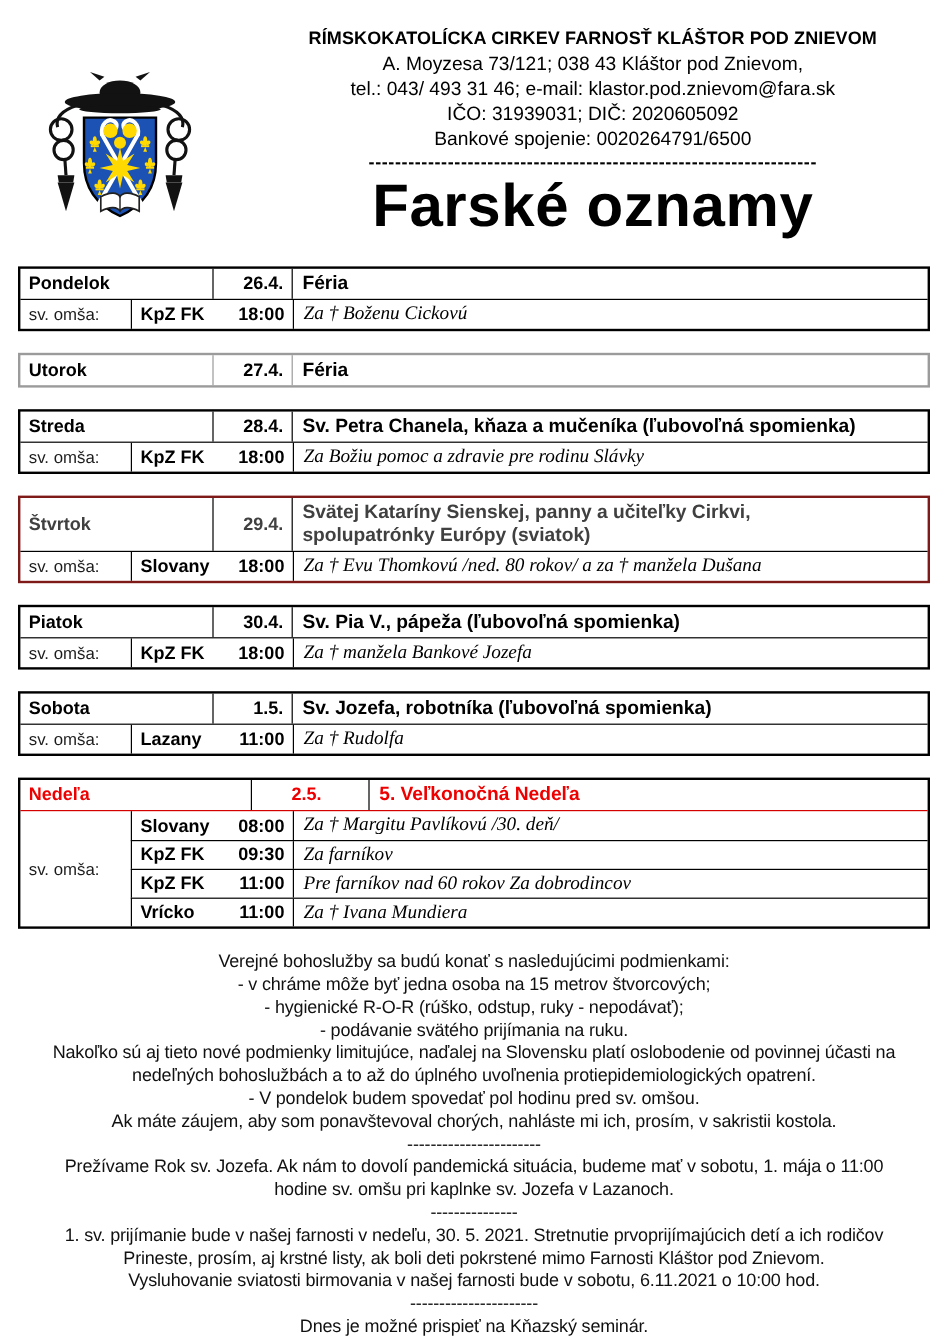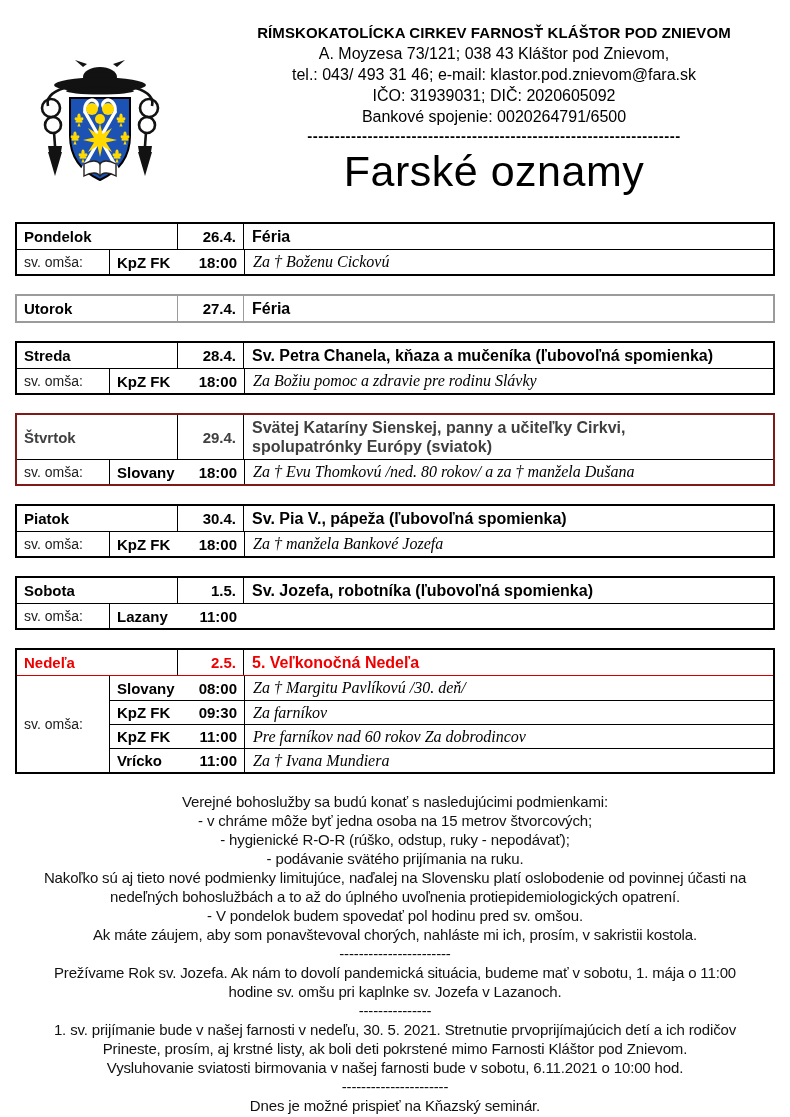--- a/index.html
+++ b/index.html
@@ -9,21 +9,21 @@
     background:#fff; color:#000; overflow:hidden;
     font-family:"Liberation Sans", sans-serif;
   }
   
   header { position:relative; height:222px; }
   .crest { position:absolute; left:34px; top:58px; width:132px; height:150px; }
   .header-text { position:absolute; left:198px; top:22px; width:592px; text-align:center; }
   .h-line   { font-size:16px; line-height:21px; }
   .h-line.b { font-weight:bold; font-size:15px; letter-spacing:.1px; }
   .dashes { font-size:15px; font-weight:bold; line-height:17px; letter-spacing:.5px; white-space:nowrap; overflow:hidden; }
-  h1.doc-title { font-size:43px; font-weight:400; line-height:50px; margin-top:2px; letter-spacing:.5px; }
+  h1.doc-title { font-size:50px; font-weight:700; line-height:50px; margin-top:2px; letter-spacing:.5px; }
 
   
   .sched { padding:0 15px; }
   .block { border:2.5px solid #000; margin-bottom:18px; background:#fff; }
   .day-row { display:grid; grid-template-columns:160px 66px 1fr; align-items:center; min-height:25px; }
   .cell { padding:2px 7px; }
   .day   { font-weight:bold; font-size:15px; }
   .date  { font-weight:bold; font-size:15px; text-align:right; border-left:1.3px solid #000; align-self:stretch; display:flex; align-items:center; justify-content:flex-end; }
   .title { font-weight:bold; font-size:16px; line-height:19px; border-left:1.3px solid #000; align-self:stretch; display:flex; align-items:center; padding:3px 8px; }
   .title span { max-width:468px; display:inline-block; }
@@ -33,21 +33,21 @@
   .g-row + .g-row { border-top:1.3px solid #000; }
   .loctime { display:flex; justify-content:space-between; align-items:center; font-weight:bold; font-size:15px; }
   .intent { font-family:"Liberation Serif", serif; font-style:italic; font-size:16px; border-left:1.3px solid #000; display:flex; align-items:center; padding:1px 8px; }
 
   
   .t-gray { border-color:#9b9b9b; }
   .t-gray .day-row { color:#000000; }
   .t-gray .date, .t-gray .title { border-left-color:#9b9b9b; }
   .t-maroon { border-color:#7e1a17; }
   .t-maroon .day-row { color:#404040; }
-  .t-red .day-row { color:#ee0000; }
+  .t-red .day-row { color:#ee0000;gap:32px; }
   .t-red .mass-group { border-top-color:#d40000; }
 
   
   .notices { margin-top:8px; text-align:center; }
   .n-line { font-size:15px; line-height:19px; white-space:nowrap; letter-spacing:-.15px; color:#111; }
 </style>
 </head>
 <body>
 
 <div class="page">
@@ -240,20 +240,21 @@
           </div>
       </div>
       <div class="mass-group">
         <div class="glabel">sv. omša:</div>
         <div>
           <div class="g-row">
             <div class="cell loctime">
               <span>Lazany</span>
               <span>11:00</span>
             </div>
+            <div class="intent">Za † Rudolfa</div>
           </div>
         </div>
       </div>
     </section>
 
     <section class="block t-red">
       <div class="day-row">
         <div class="cell day">Nedeľa</div>
         <div class="cell date">2.5.</div>
         <div class="title">

